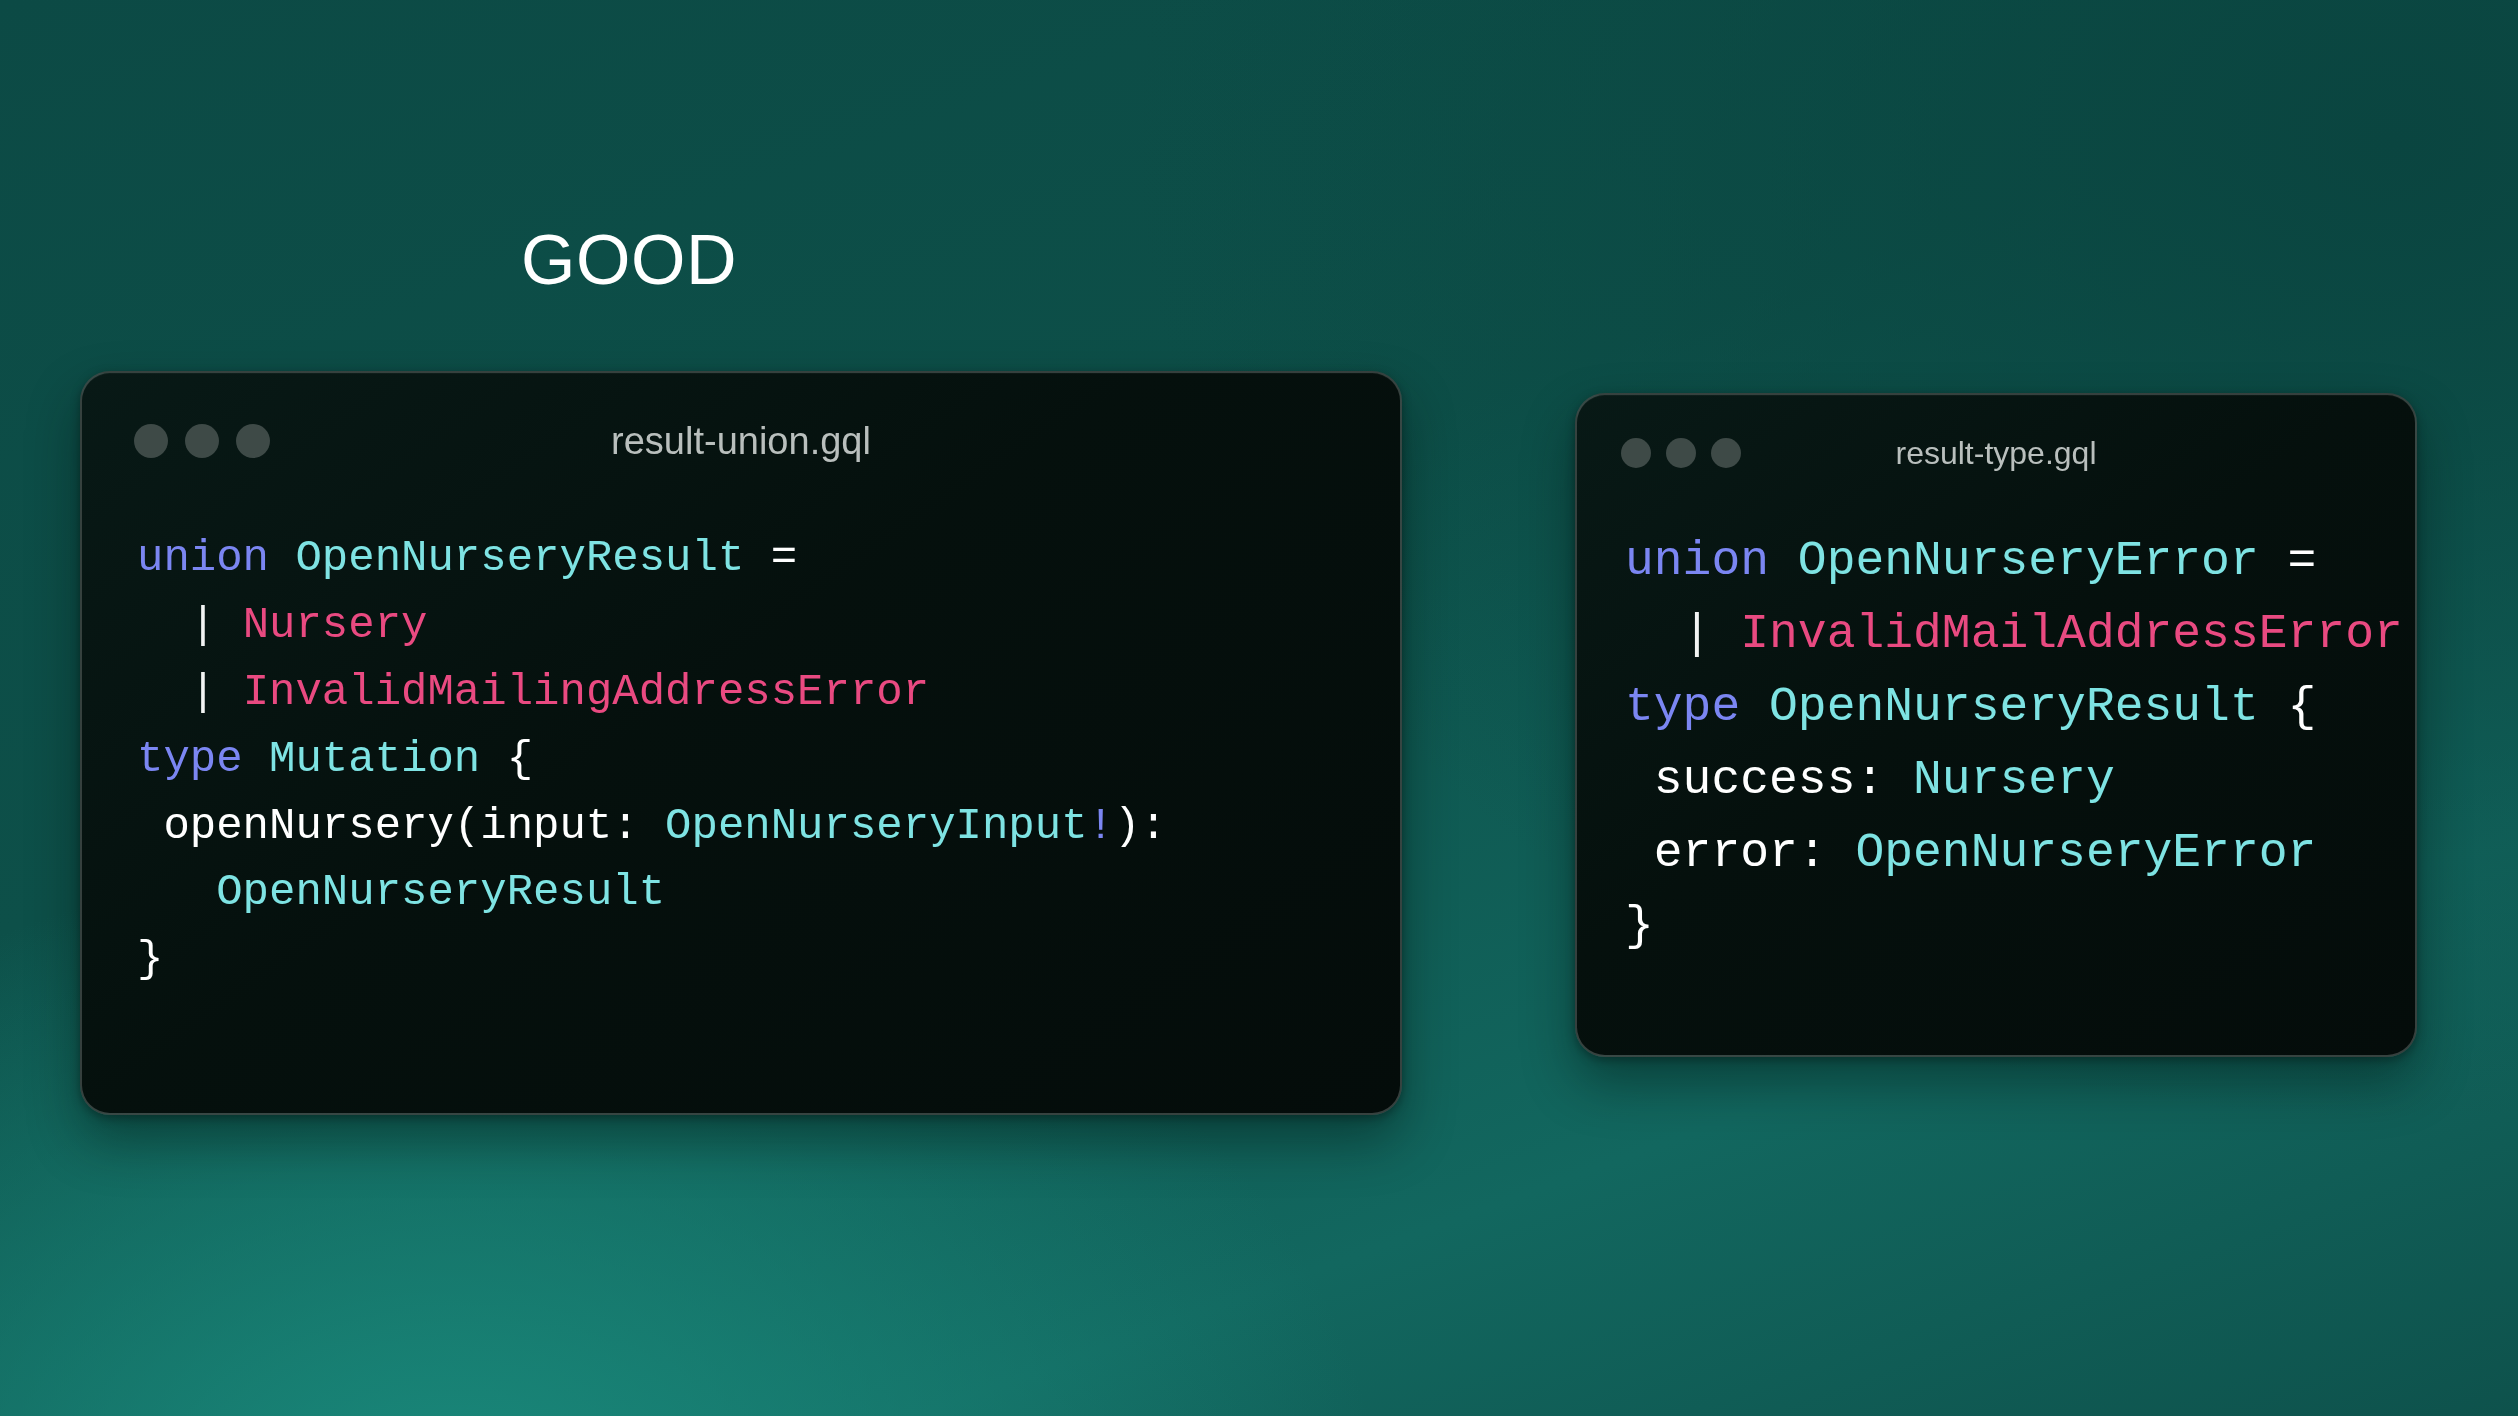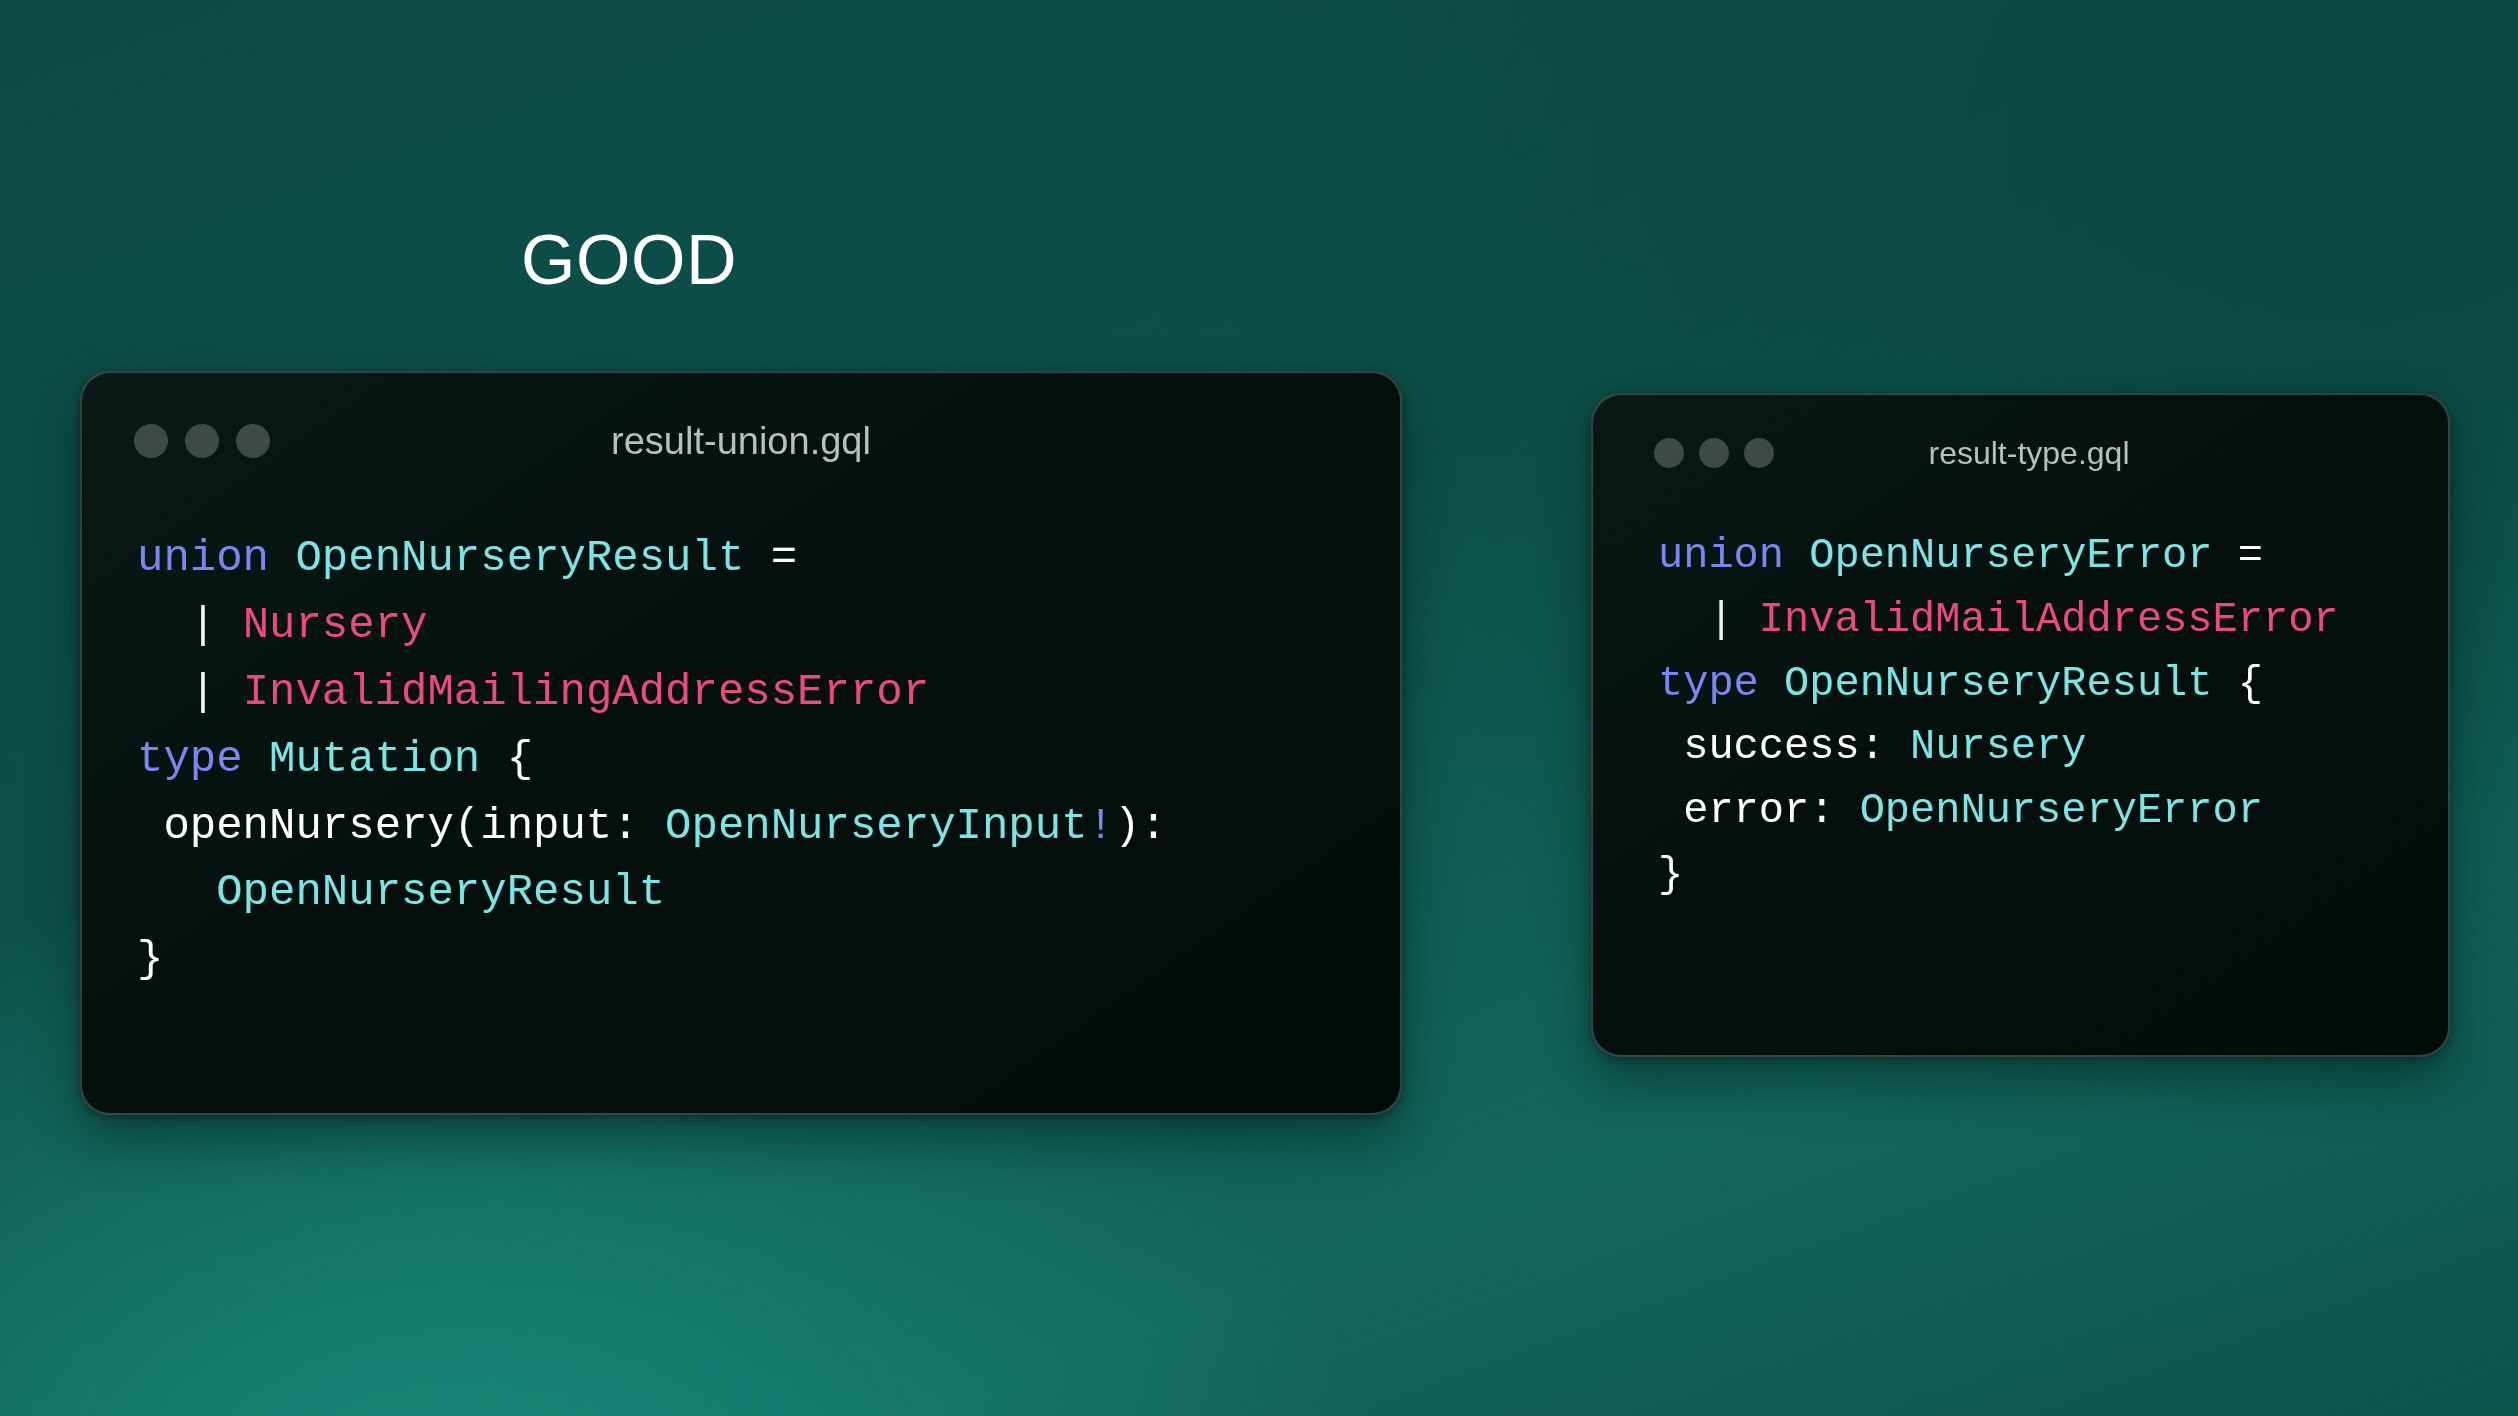--- a/index.html
+++ b/index.html
@@ -101,30 +101,29 @@
   }
   #card-good .titlebar { height: 84px; margin-top: 26px; }
   #card-good .dots { left: 52px; }
   #card-good .dot { width: 34px; height: 34px; }
   #card-good .filename { font-size: 38px; }
   #card-good .code { font-size: 44px; line-height: 1.52; margin: 42px 0 0 55px; }
 
   
   #panel-also .panel-title { font-size: 64px; }
   #card-also {
-    left: 16px; top: 0;
+    left: 0; top: 0;
     width: 838px;
     height: 660px;
-    padding-left: 17px;
   }
   #card-also .titlebar { height: 76px; margin-top: 20px; }
   #card-also .dots { left: 44px; gap: 15px; }
   #card-also .dot { width: 30px; height: 30px; }
   #card-also .filename { font-size: 32px; }
-  #card-also .code { font-size: 42px; line-height: 1.52; margin: 34px 0 16px 48px; }
+  #card-also .code { font-size: 48px; line-height: 1.52; margin: 34px 0 16px 48px; }
 </style>
 </head>
 <body>
 
 <div class="stage">
 
   <div class="panel" id="panel-good" style="left:80px; top:225px; width:1318px; height:1000px;">
 
     <div class="panel-title" style="width:1318px; margin-left:-110px;">GOOD</div>
 

